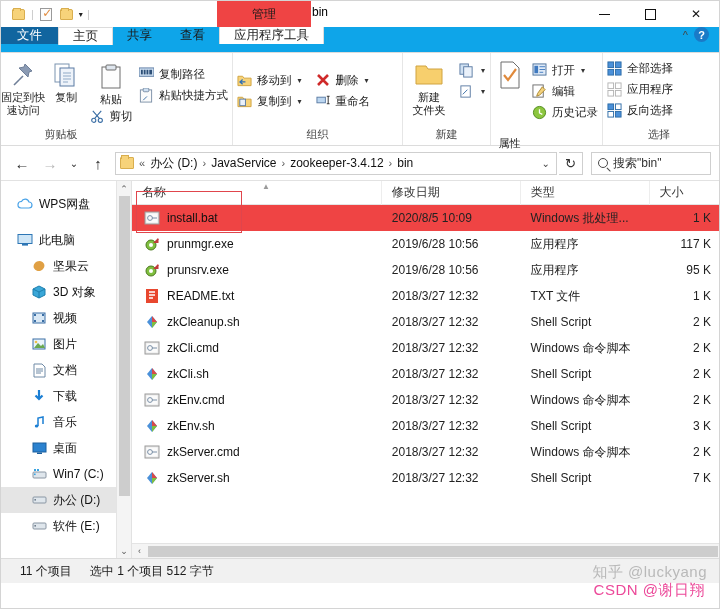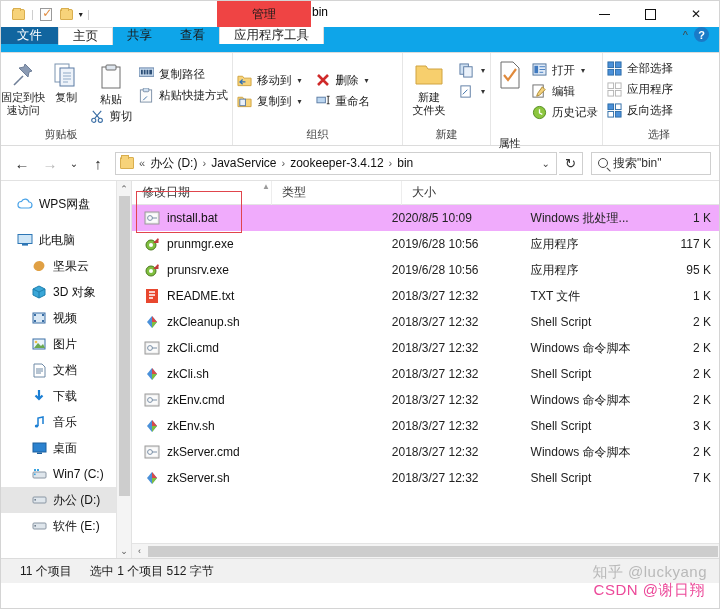--- a/index.html
+++ b/index.html
@@ -258,21 +258,21 @@
   .c-type { width: 130px; }
   .c-size { width: 70px; }
   .sortmark {
     position: absolute; left: 130px; top: 1px;
     font-size: 8px; color: #9a9a9a;
   }
   .row {
     height: 26px; display: flex; align-items: center;
     font-size: 12px; color: #111;
   }
-  .row.selected { background: #f0abfc; }
+  .row.selected { background: #ef4444; }
   .cell { padding-left: 10px; display: flex; align-items: center; gap: 7px; white-space: nowrap; overflow: hidden; }
   .cell.name { width: 252px; padding-left: 12px; }
   .cell.date { width: 140px; color: #222; }
   .cell.type { width: 130px; color: #222; }
   .cell.size { width: 70px; text-align: right; justify-content: flex-end; padding-right: 8px; color: #222; }
   .fic { width: 16px; height: 16px; flex: none; }
 
   .hscroll {
     position: absolute; left: 0; right: 0; bottom: 0;
     height: 15px; background: #f4f4f4; border-top: 1px solid #e4e4e4;
@@ -803,20 +803,23 @@
       <div class="navscrollbar">
         <div class="sb-arrow">⌃</div>
         <div class="sb-thumb" style="height:300px; margin-top:0;"></div>
         <div style="flex:1"></div>
         <div class="sb-arrow">⌄</div>
       </div>
     </div>
 
     <div class="filepane">
       <div class="colheader">
+        <div class="colh c-name">
+          <span>名称</span>
+        </div>
         <div class="colh c-date">
           <span>修改日期</span>
         </div>
         <div class="colh c-type">
           <span>类型</span>
         </div>
         <div class="colh c-size" style="border-right:none;">
           <span>大小</span>
         </div>
         <span class="sortmark">▲</span>

